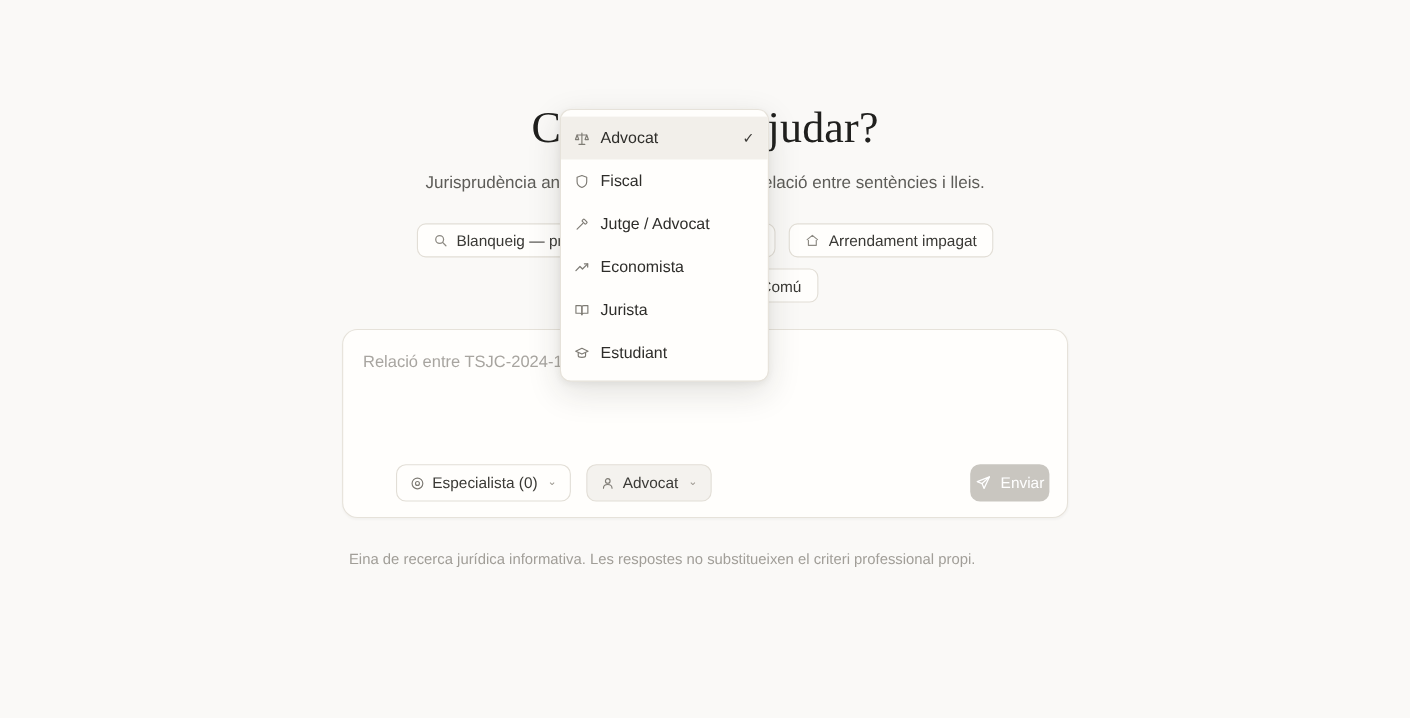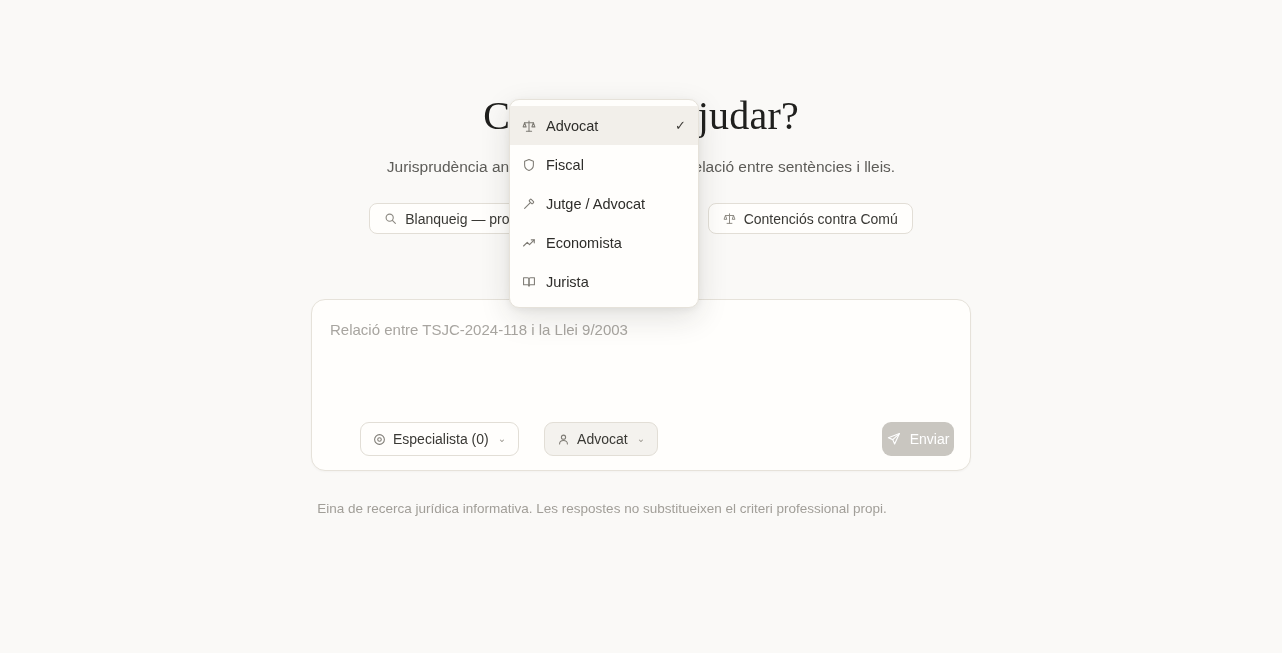--- a/index.html
+++ b/index.html
@@ -116,21 +116,21 @@
   .composer-input::placeholder { color: #a8a5a0; }
 
   .composer-bar {
     position: absolute;
     left: 16px;
     right: 16px;
     bottom: 14px;
     height: 34px;
     display: flex;
     align-items: center;
-    gap: 25px;
+    gap: 14px;
     padding-left: 32px;
   }
   .pill {
     display: inline-flex;
     align-items: center;
     gap: 7px;
     height: 34px;
     padding: 0 12px;
     border: 1px solid #e2ded6;
     border-radius: 9px;
@@ -248,20 +248,29 @@
     <div class="chip">
       <span class="ic">
         <svg width="13" height="13" viewBox="0 0 16 16" fill="none" stroke="currentColor" stroke-width="1.3">
           <path d="M4 1.8h5l3 3v9.4H4z" stroke-linejoin="round"></path>
             <path d="M9 1.8v3h3"></path>
         </svg>
       </span>
       <span>Acomiadament</span>
     </div>
 
+    <div class="chip">
+      <span class="ic">
+        <svg width="13" height="13" viewBox="0 0 16 16" fill="none" stroke="currentColor" stroke-width="1.3">
+          <path d="M2.2 7.2 8 2.4l5.8 4.8" stroke-linecap="round" stroke-linejoin="round"></path>
+          <path d="M3.6 7.6v6h8.8v-6" stroke-linejoin="round"></path>
+        </svg>
+      </span>
+      <span>Arrendament impagat</span>
+    </div>
 
     <div class="chip">
       <span class="ic">
         <svg width="13" height="13" viewBox="0 0 16 16" fill="none" stroke="currentColor" stroke-width="1.2">
           <line x1="8" y1="2.2" x2="8" y2="14" stroke-linecap="round"></line>
           <line x1="3" y1="4.3" x2="13" y2="4.3" stroke-linecap="round"></line>
           <path d="M3 4.3 1.3 9h3.4zM13 4.3 11.3 9h3.4z" stroke-linejoin="round"></path>
           <line x1="5" y1="14" x2="11" y2="14" stroke-linecap="round"></line>
         </svg>
       </span>
@@ -363,16 +372,25 @@
     <div class="menu-item">
       <span class="ic">
         <svg width="14" height="14" viewBox="0 0 16 16" fill="none" stroke="currentColor" stroke-width="1.2">
           <path d="M1.8 3.2h4.4c1 0 1.8.6 1.8 1.4v8c0-.8-.8-1.4-1.8-1.4H1.8z" stroke-linejoin="round"></path>
           <path d="M14.2 3.2H9.8c-1 0-1.8.6-1.8 1.4v8c0-.8.8-1.4 1.8-1.4h4.4z" stroke-linejoin="round"></path>
         </svg>
       </span>
       <span class="label">Jurista</span>
     </div>
 
+    <div class="menu-item">
+      <span class="ic">
+        <svg width="14" height="14" viewBox="0 0 16 16" fill="none" stroke="currentColor" stroke-width="1.2">
+          <path d="M8 3 1.6 6 8 9l6.4-3z" stroke-linejoin="round"></path>
+          <path d="M4.2 7.6v3.1c0 .9 1.7 1.7 3.8 1.7s3.8-.8 3.8-1.7V7.6" stroke-linecap="round"></path>
+        </svg>
+      </span>
+      <span class="label">Estudiant</span>
+    </div>
 
   </div>
 
 </div>
 
 </body></html>

